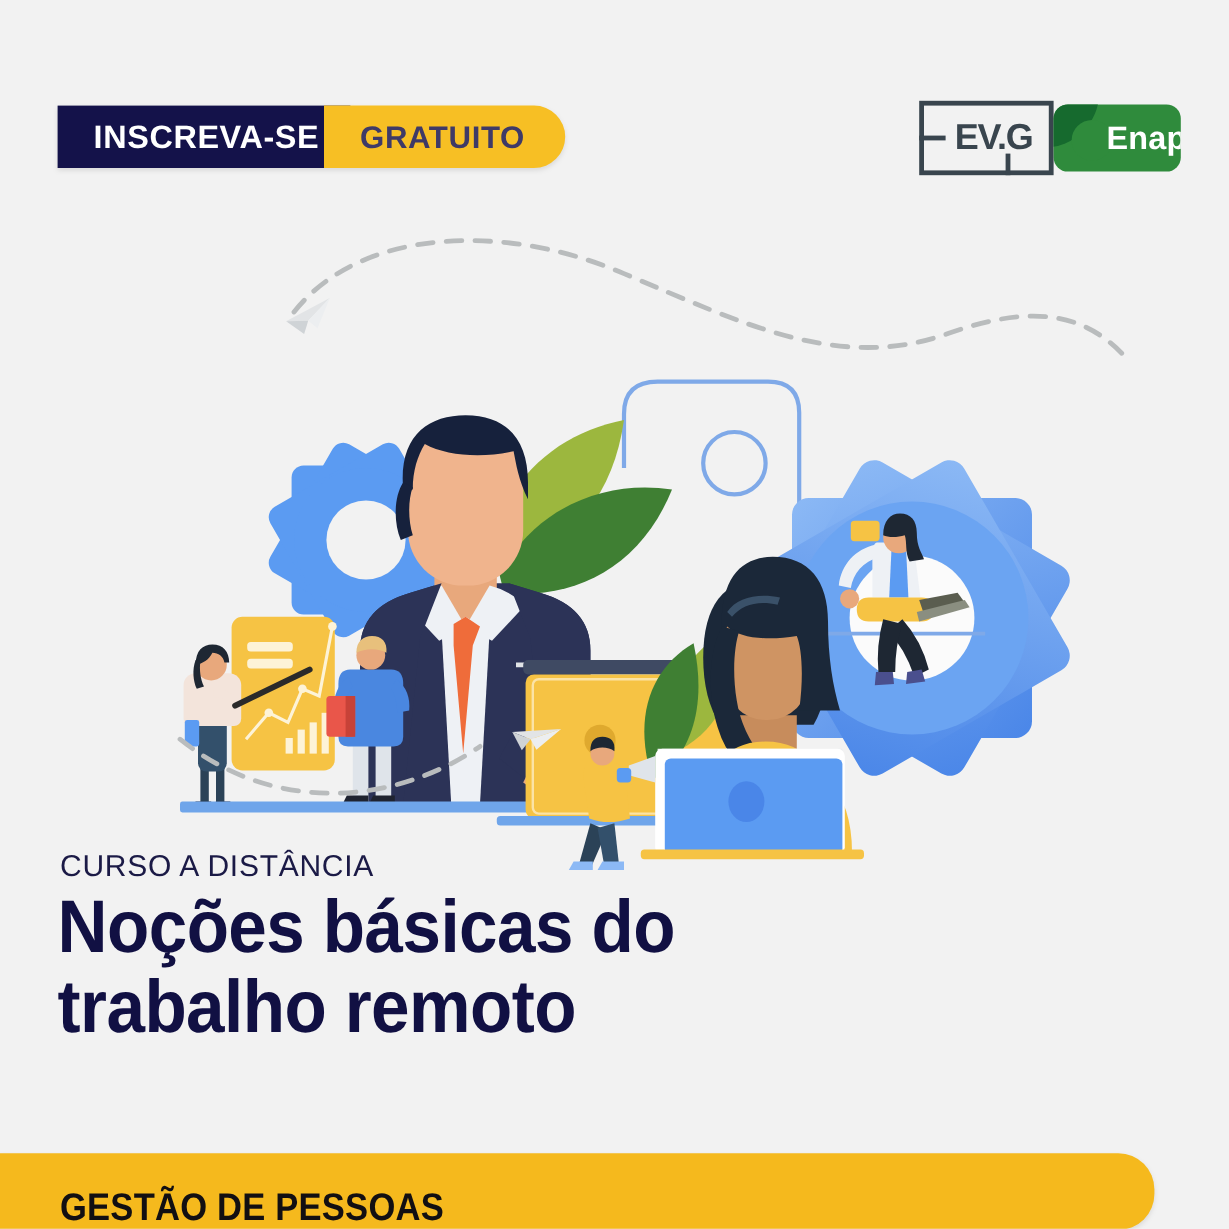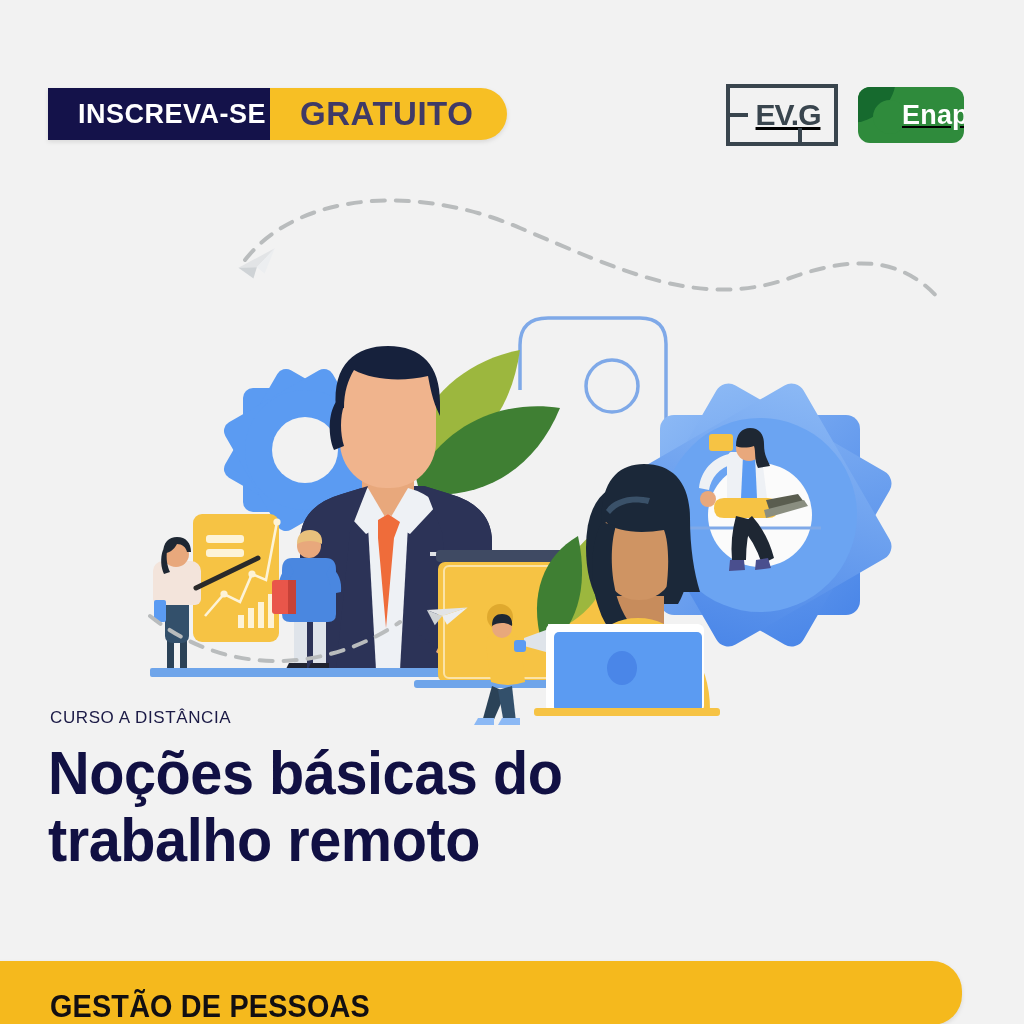--- a/index.html
+++ b/index.html
@@ -17,26 +17,26 @@
     background:#14124a;color:#ffffff;
     display:flex;align-items:center;justify-content:center;
     padding:0 26px 0 30px;
     font-size:27px;font-weight:bold;letter-spacing:.5px;
   }
   .badge-yellow{
     background:#f7bf24;color:#3f3a67;
     display:flex;align-items:center;justify-content:center;
     padding:0 34px 0 30px;
     border-top-right-radius:26px;border-bottom-right-radius:26px;
-    font-size:33px;font-weight:bold;letter-spacing:.5px;
+    font-size:26px;font-weight:bold;letter-spacing:.5px;
     margin-left:-22px;
   }
 
   
-  .logos{position:absolute;right:60px;top:44px;display:flex;align-items:center;gap:20px;text-decoration:underline;}
+  .logos{position:absolute;right:40px;top:44px;display:flex;align-items:center;}
   .evg{
     width:104px;height:54px;border:4px solid #39454e;
     position:relative;background:#f2f2f2;
     display:flex;align-items:center;justify-content:center;
   }
   .evg .evg-txt{
     font-size:30px;font-weight:bold;color:#39454e;letter-spacing:-1px;
     position:relative;left:6px;
     background:#f2f2f2;padding:0 1px;line-height:1;
   }
@@ -59,21 +59,21 @@
     margin-left:44px;letter-spacing:.2px;text-align:center;
   }
 
   
   .illo{position:absolute;left:0;top:110px;width:1024px;height:580px;}
   .illo svg{display:block;}
 
   
   .eyebrow{
     position:absolute;left:50px;top:668px;
-    font-size:17px;letter-spacing:.6px;color:#1b1a46;
+    font-size:25px;letter-spacing:.6px;color:#1b1a46;
   }
   .title{
     position:absolute;left:48px;top:700px;width:800px;
     font-size:62px;line-height:1.08;font-weight:bold;color:#111043;
     font-family:"Liberation Sans Narrow","Liberation Sans",sans-serif;
     transform:scaleX(.93);transform-origin:left top;
     letter-spacing:-.5px;
   }
   .hours{
     position:absolute;right:50px;top:862px;

